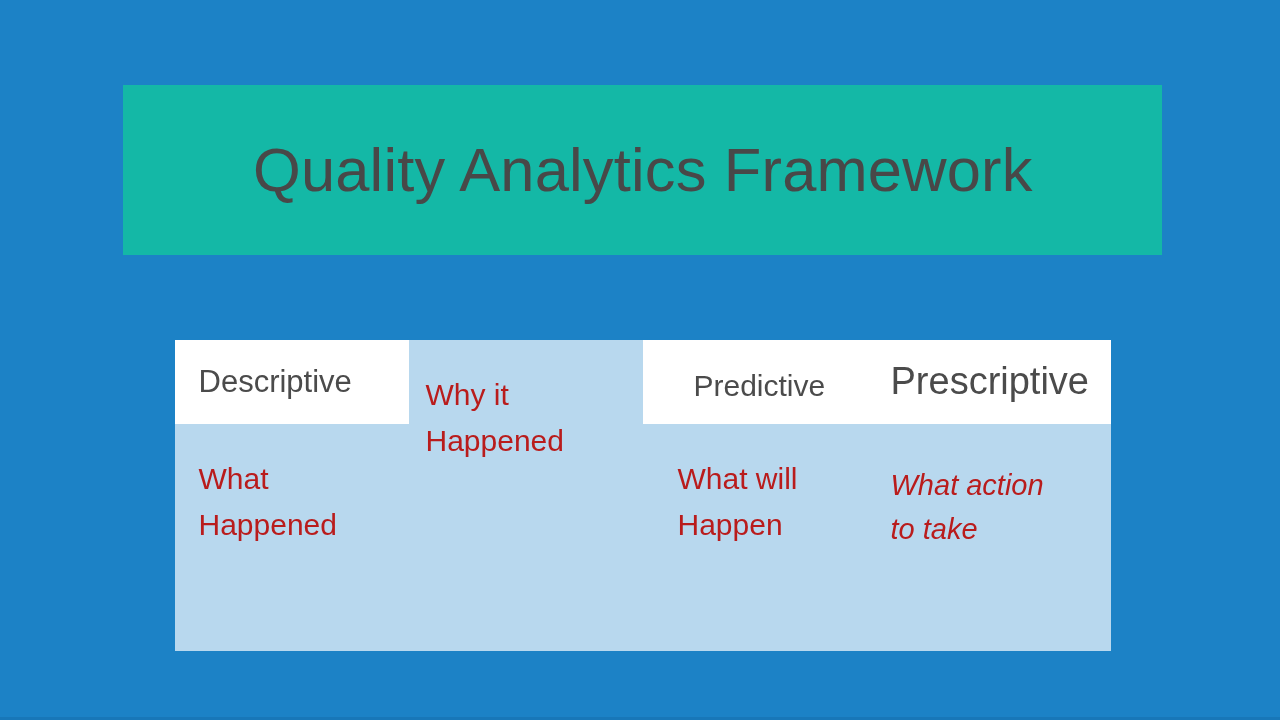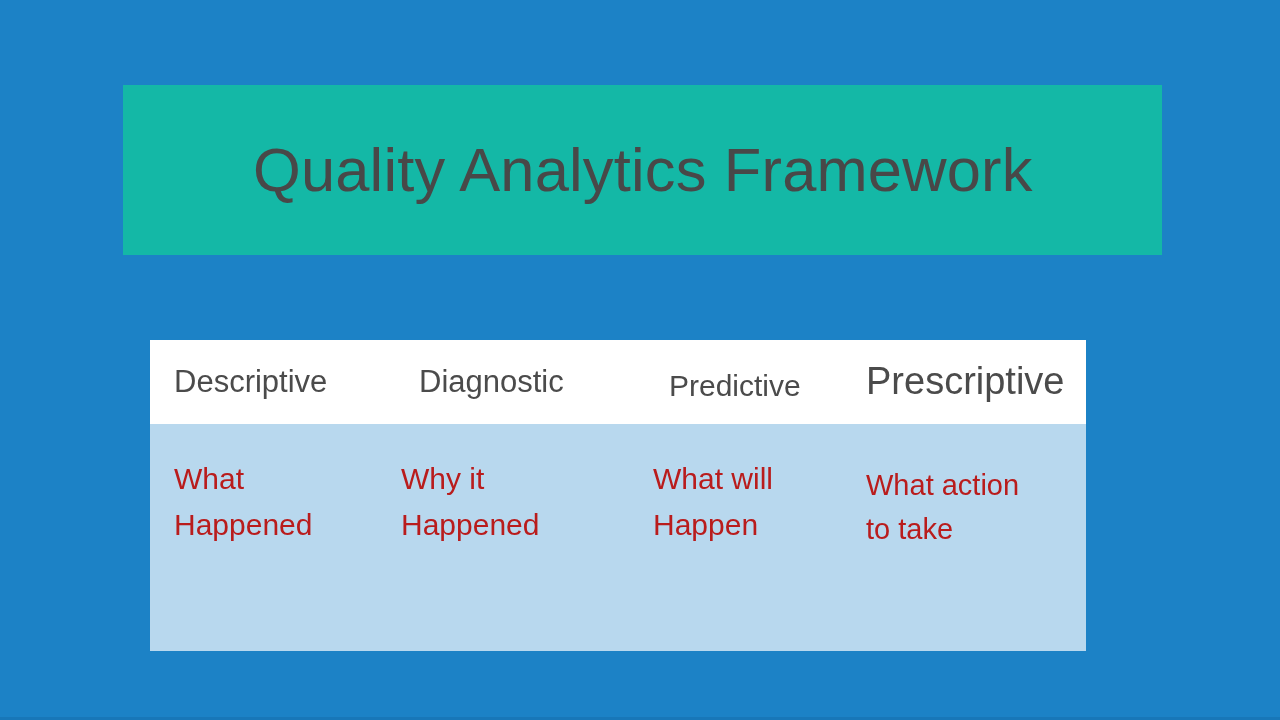--- a/index.html
+++ b/index.html
@@ -58,22 +58,21 @@
 
   
   #cards-row {
     position: absolute;
     left: 123px;
     top: 340px;
     width: 1039px;
     height: 311px;
     display: flex;
     flex-direction: row;
-    justify-content: flex-start;
-    margin-left: 27px;
+    justify-content: center;
   }
 
   .card {
     width: 234px;
     height: 311px;
     display: flex;
     flex-direction: column;
     box-sizing: border-box;
   }
 
@@ -106,21 +105,21 @@
     line-height: 1.52;
     white-space: pre-line;
   }
 
   
   .card.c3 .card-header-text { font-size: 30px; position: relative; top: 3px; }
   .card.c3 .card-header { padding-left: 51px; }
   .card.c3 .card-body { padding-left: 35px; }
 
   .card.c4 .card-header { padding-left: 14px; }
-  .card.c4 .card-body { padding-left: 14px; padding-top: 39px; }
+  .card.c4 .card-body { padding-left: 14px; padding-top: 39px; font-style: italic; }
   .card.c4 .card-header-text { font-size: 38px; }
   .card.c4 .card-body-text { font-size: 29px; }
 
   .card.c2 .card-header { padding-left: 35px; }
   .card.c2 .card-body { padding-left: 17px; }
 </style>
 </head>
 <body>
 
 <div id="slide">
@@ -135,23 +134,20 @@
       <div class="card-header">
         <span class="card-header-text">Descriptive</span>
       </div>
       <div class="card-body">
         <span class="card-body-text">What
 Happened</span>
       </div>
     </div>
 
     <div class="card c2">
-      <div class="card-header">
-        <span class="card-header-text">Diagnostic</span>
-      </div>
       <div class="card-body">
         <span class="card-body-text">Why it
 Happened</span>
       </div>
     </div>
 
     <div class="card c3">
       <div class="card-header">
         <span class="card-header-text">Predictive</span>
       </div>

